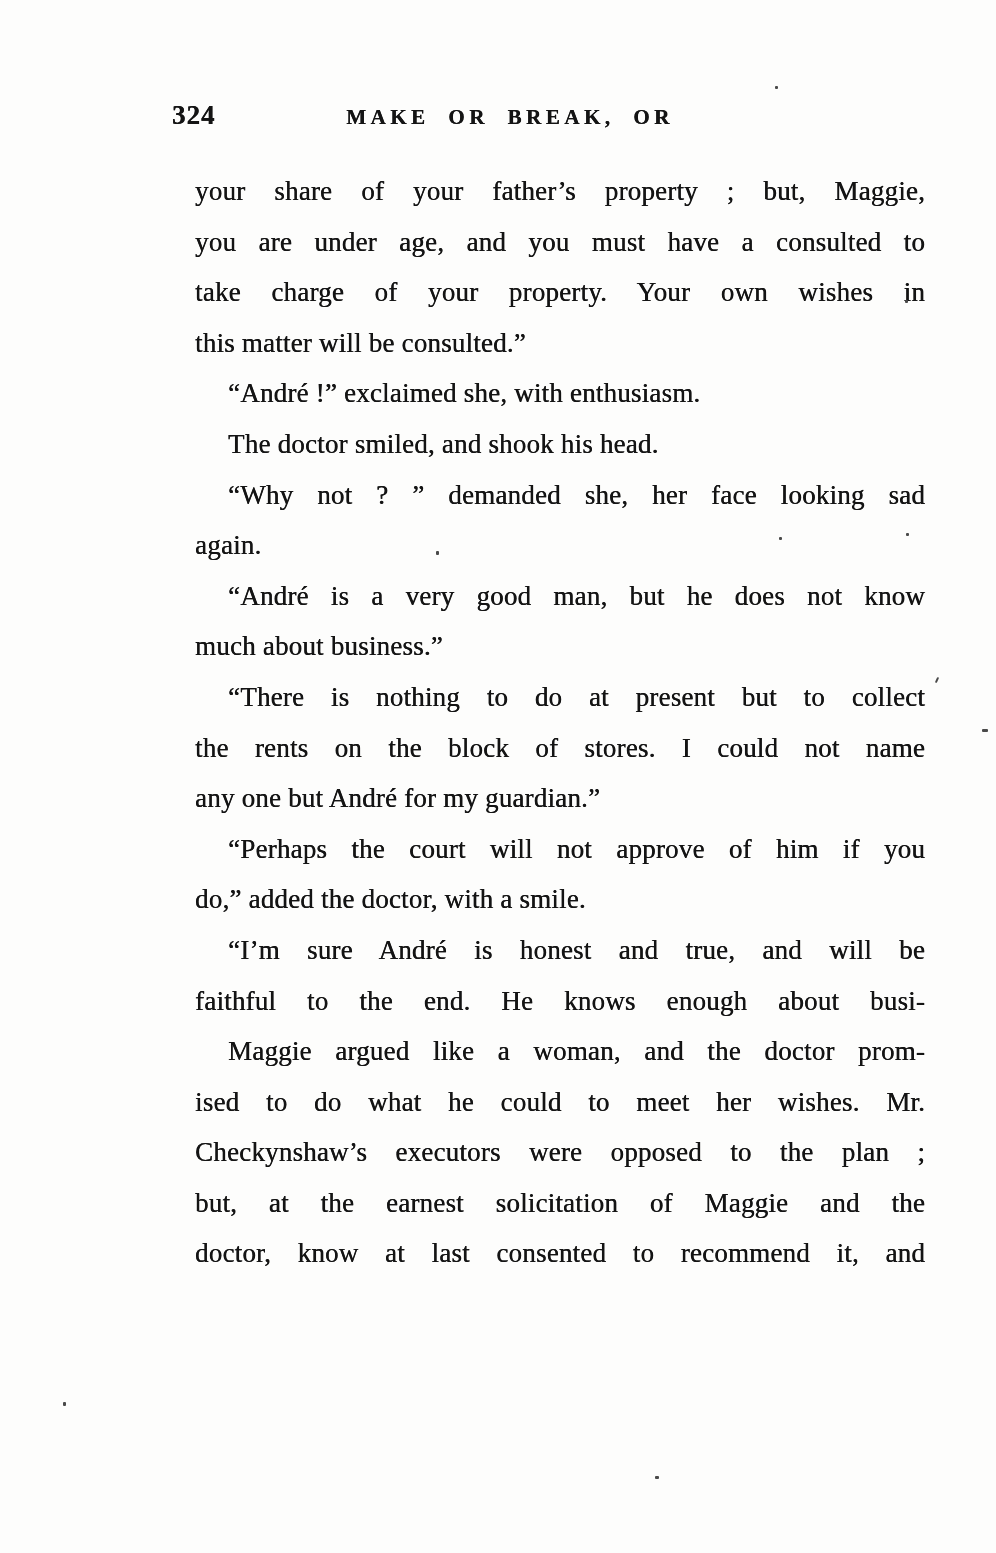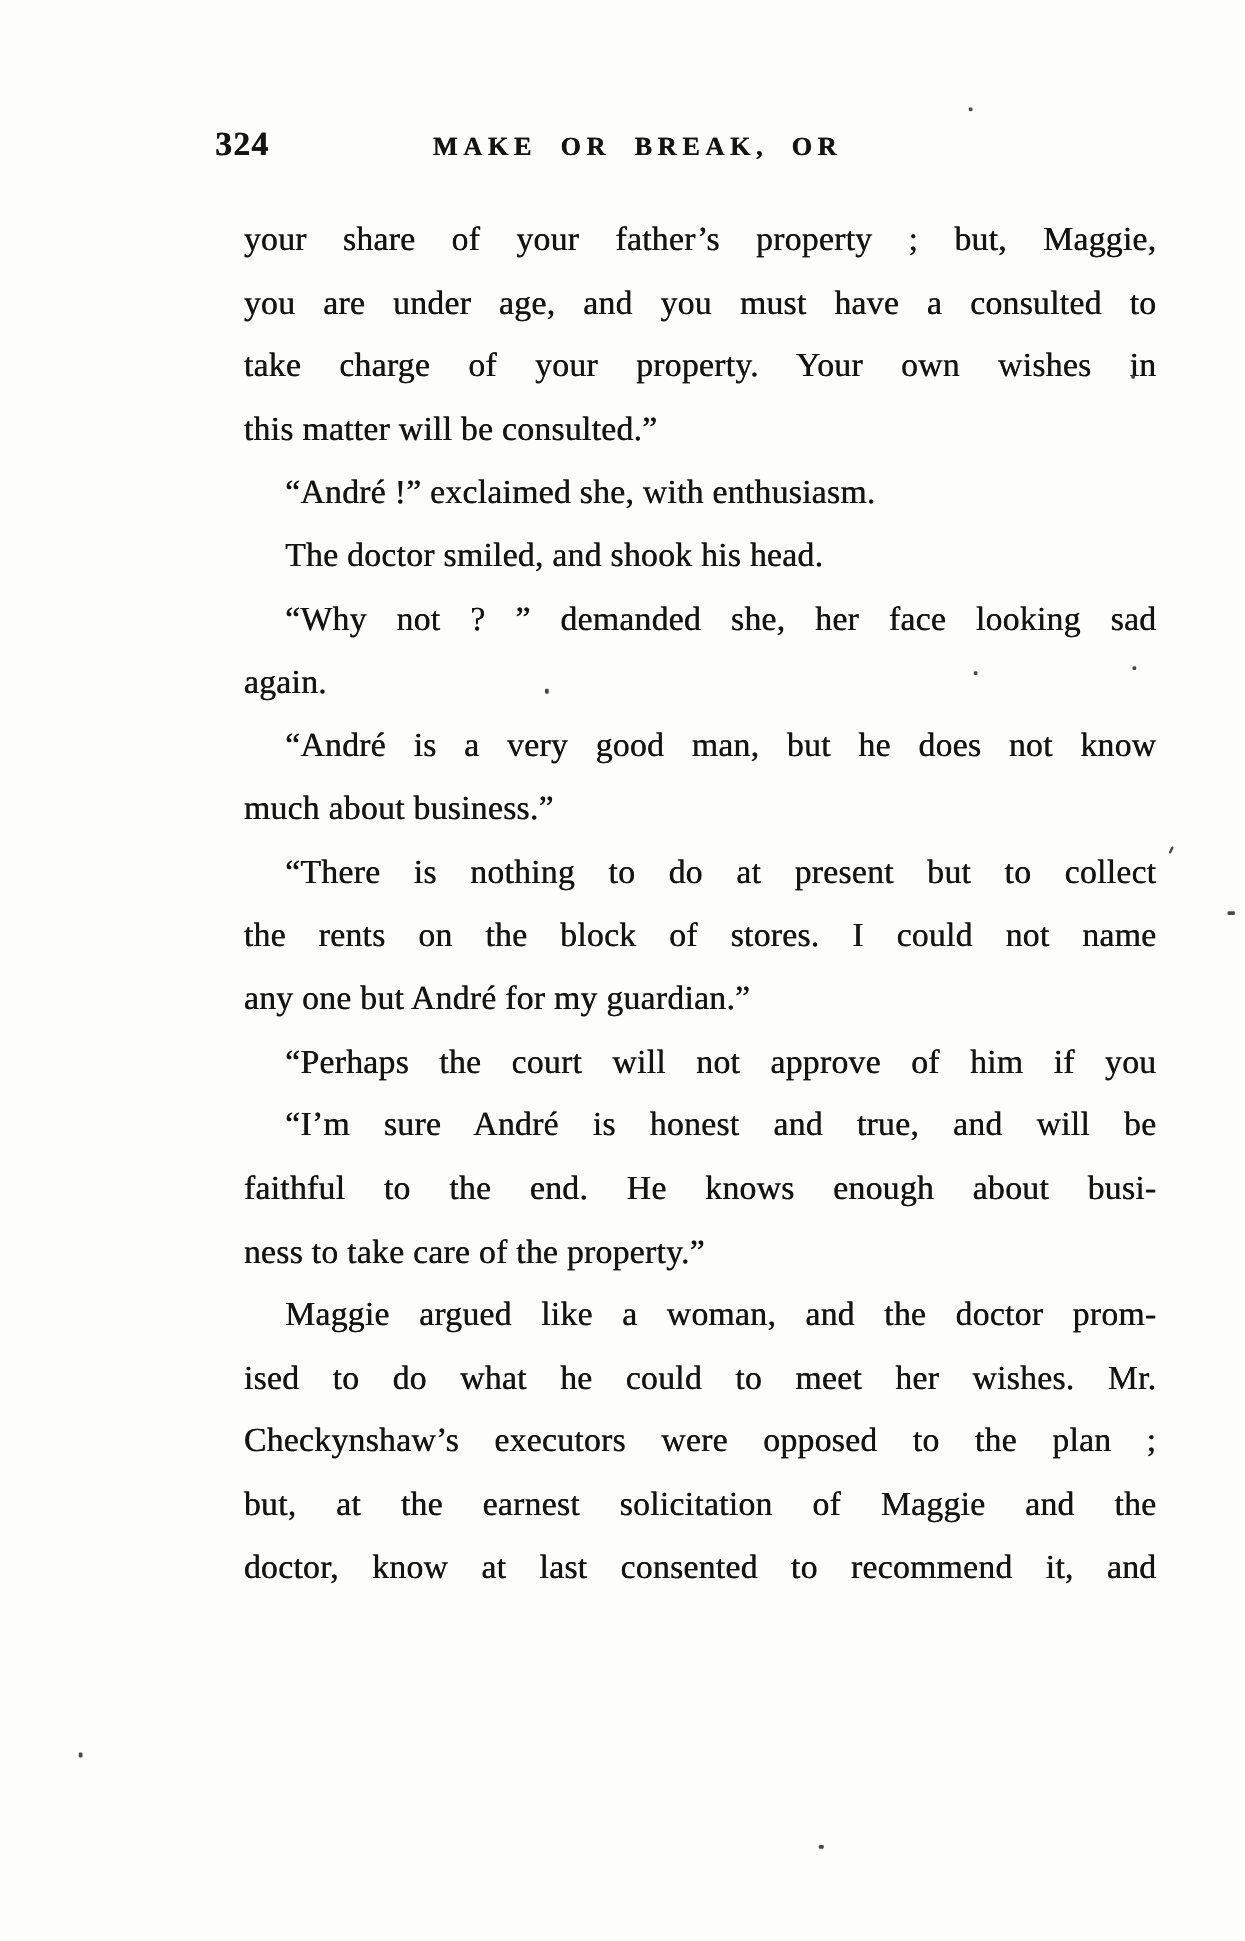--- a/index.html
+++ b/index.html
@@ -87,23 +87,23 @@
     <div class="ln in">“André !” exclaimed she, with enthusiasm.</div>
     <div class="ln in">The doctor smiled, and shook his head.</div>
     <div class="ln in j">“Why not ? ” demanded she, her face looking sad</div>
     <div class="ln">again.</div>
     <div class="ln in j">“André is a very good man, but he does not know</div>
     <div class="ln">much about business.”</div>
     <div class="ln in j">“There is nothing to do at present but to collect</div>
     <div class="ln j">the rents on the block of stores. I could not name</div>
     <div class="ln">any one but André for my guardian.”</div>
     <div class="ln in j">“Perhaps the court will not approve of him if you</div>
+    <div class="ln">do,” added the doctor, with a smile.</div>
     <div class="ln in j">“I’m sure André is honest and true, and will be</div>
     <div class="ln j">faithful to the end. He knows enough about busi-</div>
-    <div class="ln">ness to take care of the property.”</div>
     <div class="ln in j">Maggie argued like a woman, and the doctor prom-</div>
     <div class="ln j">ised to do what he could to meet her wishes. Mr.</div>
     <div class="ln j">Checkynshaw’s executors were opposed to the plan ;</div>
     <div class="ln j">but, at the earnest solicitation of Maggie and the</div>
     <div class="ln j">doctor, know at last consented to recommend it, and</div>
   </div>
 
   <div class="speck" style="left:775px; top:86px;  width:3px; height:3px;"></div>
   <div class="speck" style="left:905px; top:300px; width:3px; height:3px;"></div>
   <div class="speck" style="left:779px; top:537px; width:3px; height:3px;"></div>

